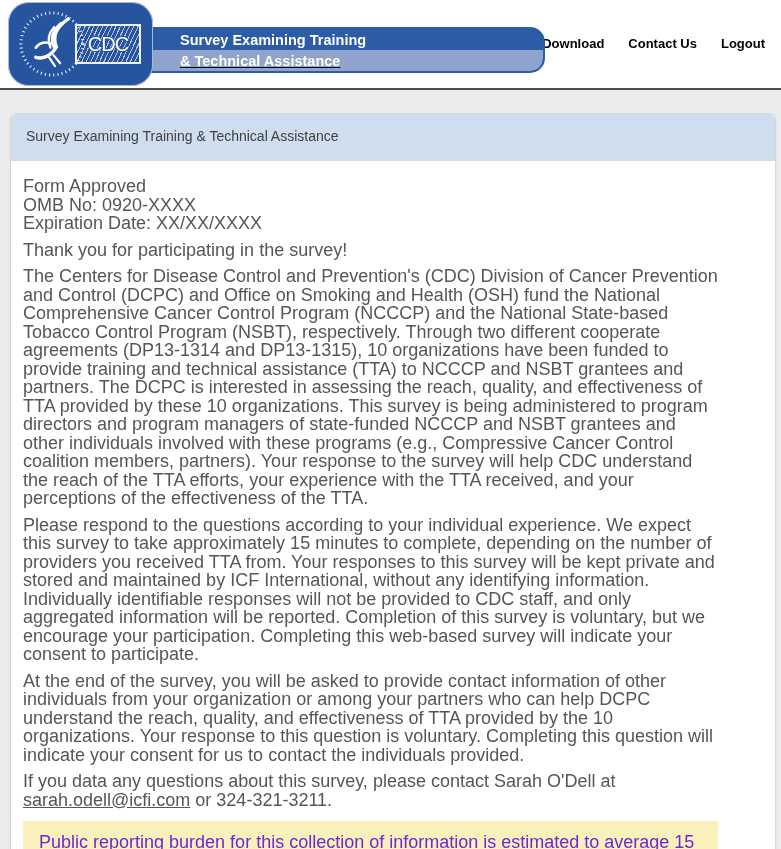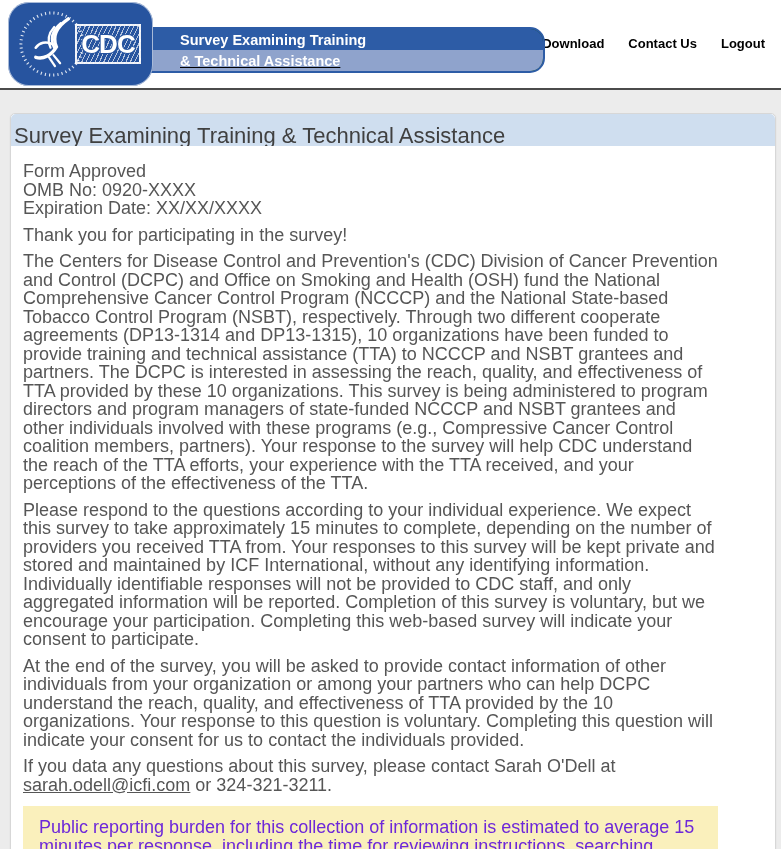--- a/index.html
+++ b/index.html
@@ -24,21 +24,21 @@
   .eagle { position:absolute; left:6px; top:5px; width:76px; height:74px; }
   .cdc-box {
     position:absolute; right:12px; top:22px; width:66px; height:40px;
     border:2px solid rgba(255,255,255,0.92);
     background:repeating-linear-gradient(115deg,
       rgba(255,255,255,0) 0px, rgba(255,255,255,0) 3px,
       rgba(255,255,255,0.65) 3px, rgba(255,255,255,0.65) 4px);
     display:flex; align-items:center; justify-content:center;
   }
   .cdc-box span {
-    color:#ffffff; font-weight:bold; font-size:26px; letter-spacing:-1px;
+    color:#ffffff; font-weight:normal; font-size:20px; letter-spacing:-1px;
     text-shadow:1px 0 0 #27549f, -1px 0 0 #27549f, 0 1px 0 #27549f, 0 -1px 0 #27549f;
   }
   .banner {
     position:absolute; left:120px; top:27px; width:425px; height:46px;
     border:2px solid #2d5ca6; border-radius:0 15px 15px 0;
     overflow:hidden; z-index:1; background:#14532d;
   }
   .band { height:21px; display:flex; align-items:center; padding-left:58px; }
   .band1 { background:#2d5ca6; }
   .band2 { background:#8fa3cc; border-radius:0 0 12px 0;text-decoration:underline; }
@@ -53,22 +53,22 @@
   }
 
   
   .card {
     position:absolute; left:10px; top:113px; width:766px;
     background:#ffffff; border:1px solid #d7d7d7; border-radius:5px;
     box-shadow:0 1px 2px rgba(0,0,0,0.07);
   }
   .card-title {
     background:#cfdeef; border-radius:5px 5px 0 0;
-    height:32px; line-height:44px; padding-left:3px;
-    font-size:22px; color:#404040; white-space:nowrap; overflow:hidden;
+    height:47px; line-height:44px; padding-left:15px;
+    font-size:14px; color:#404040; white-space:nowrap; overflow:hidden;
   }
   .content {
     padding:16px 57px 0 12px;
     font-size:18px; line-height:18.5px; color:#565656;
   }
   .meta { margin-bottom:8px; }
   .content p { margin:0 0 8px 0; }
   .email { color:#565656; text-decoration:underline; cursor:pointer; }
   .notice {
     background:#faf0bc; color:#6d28d9;

